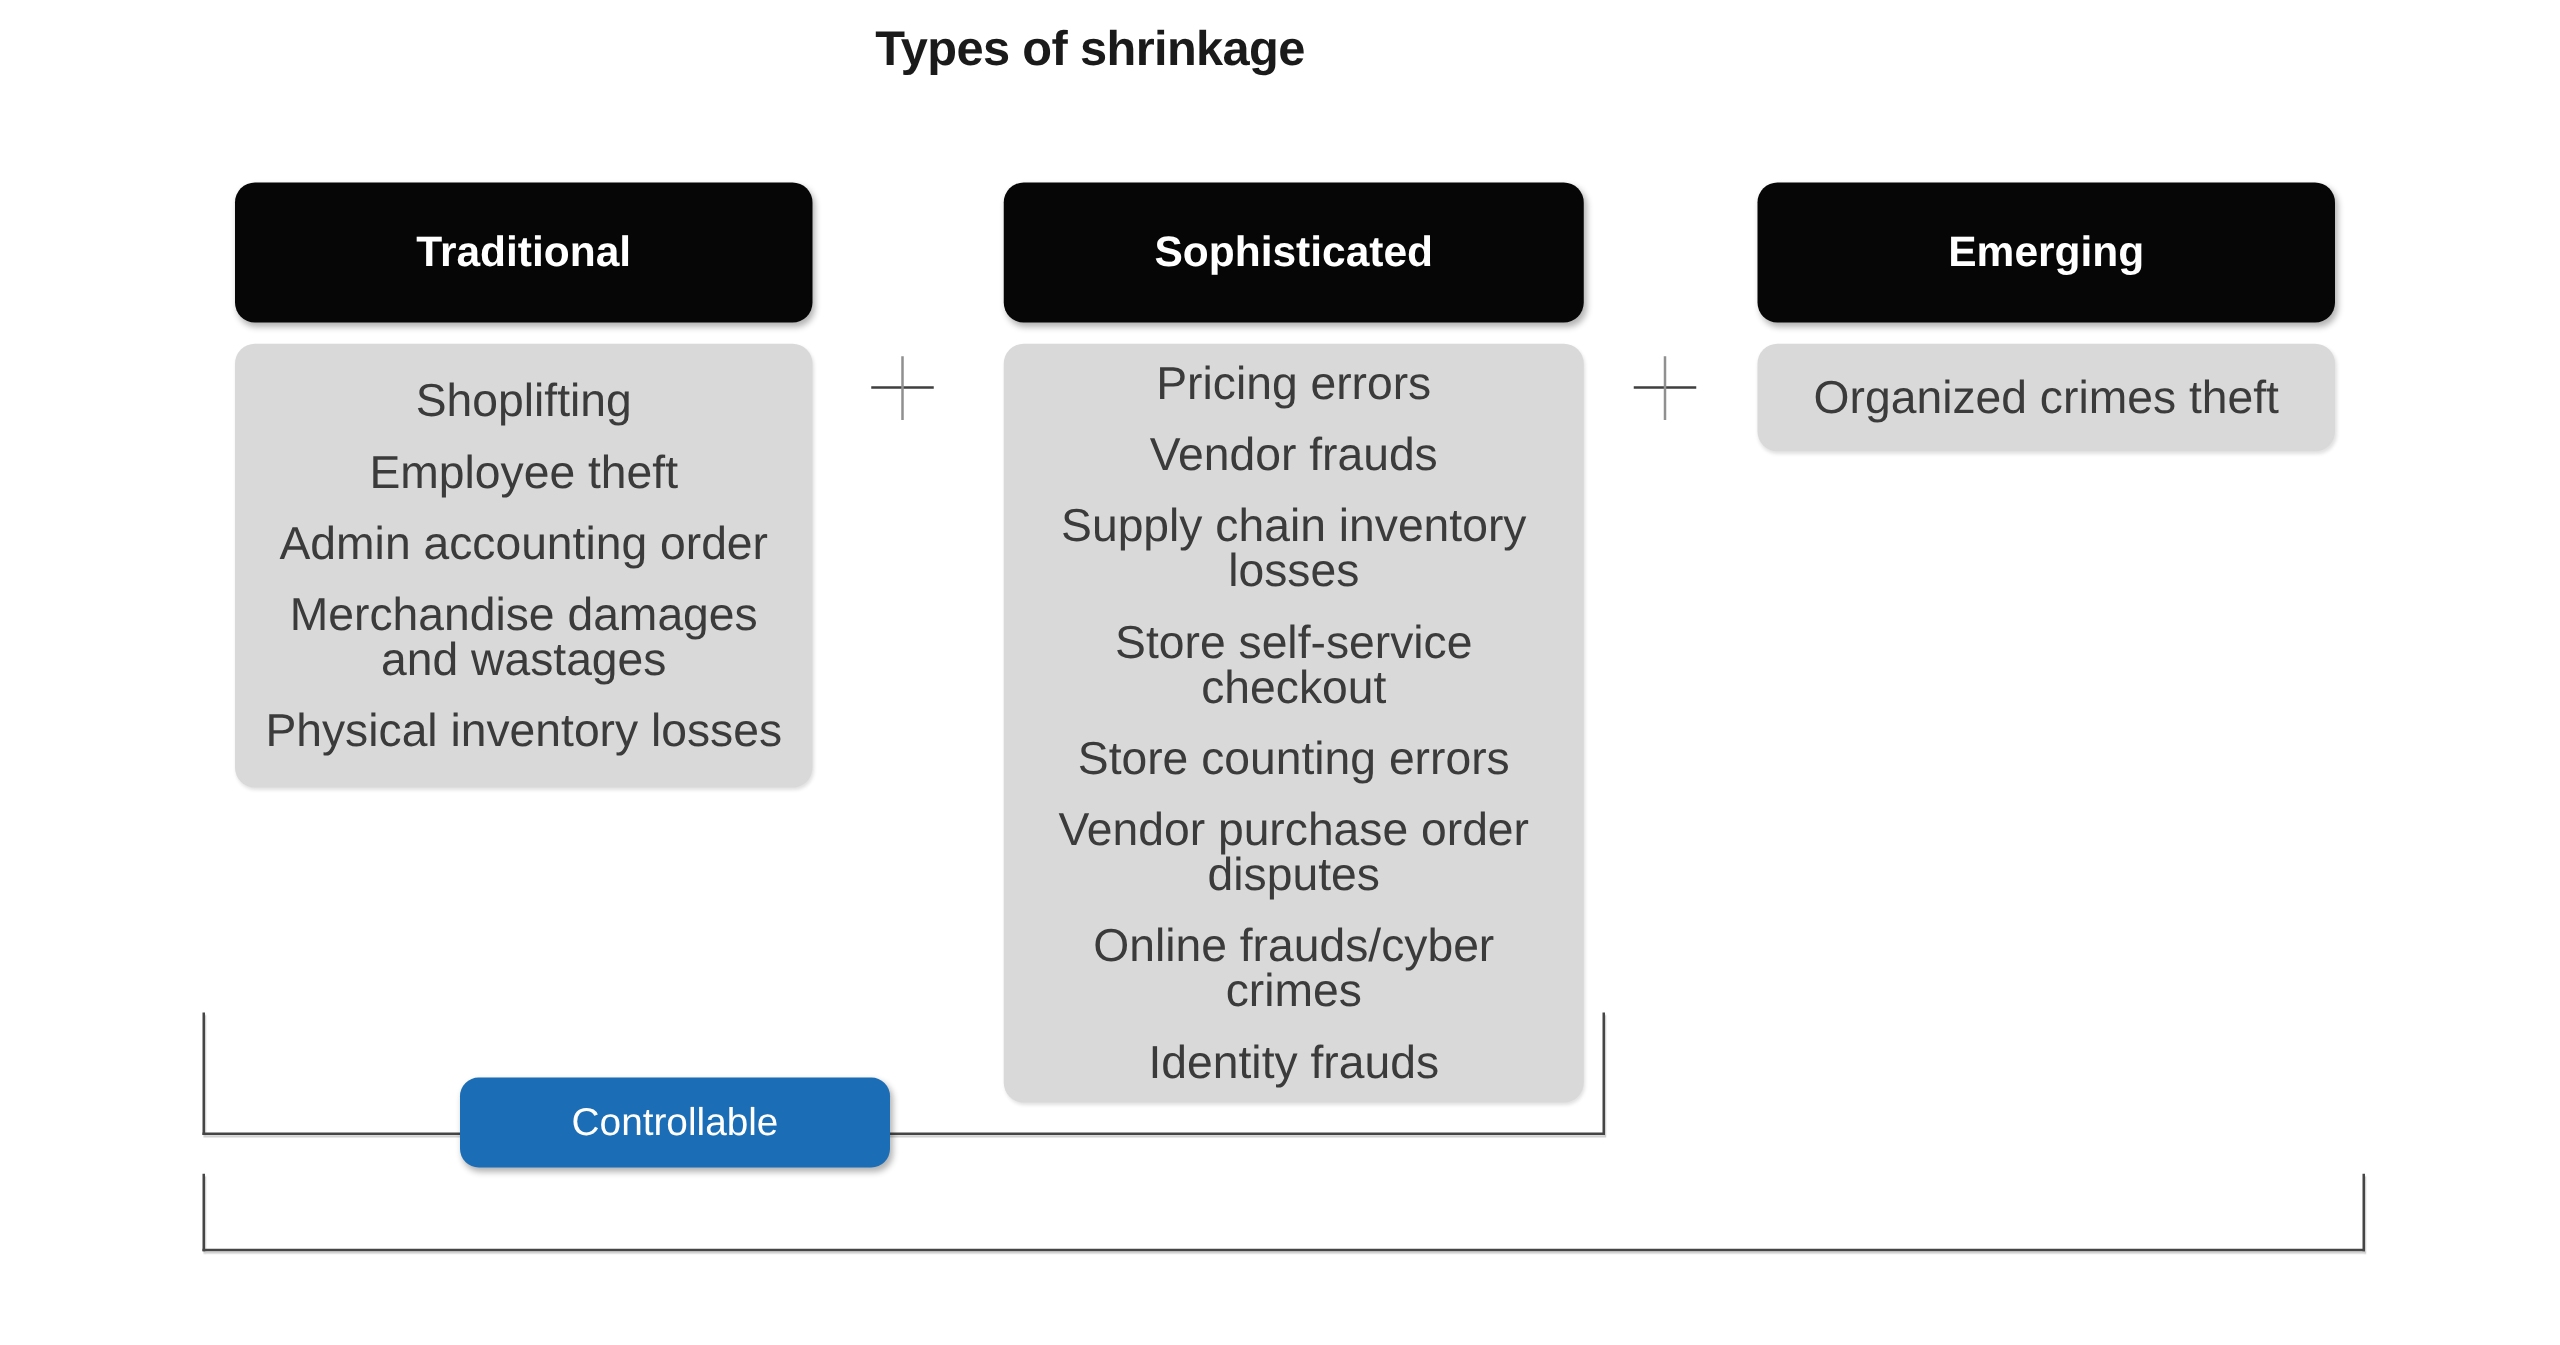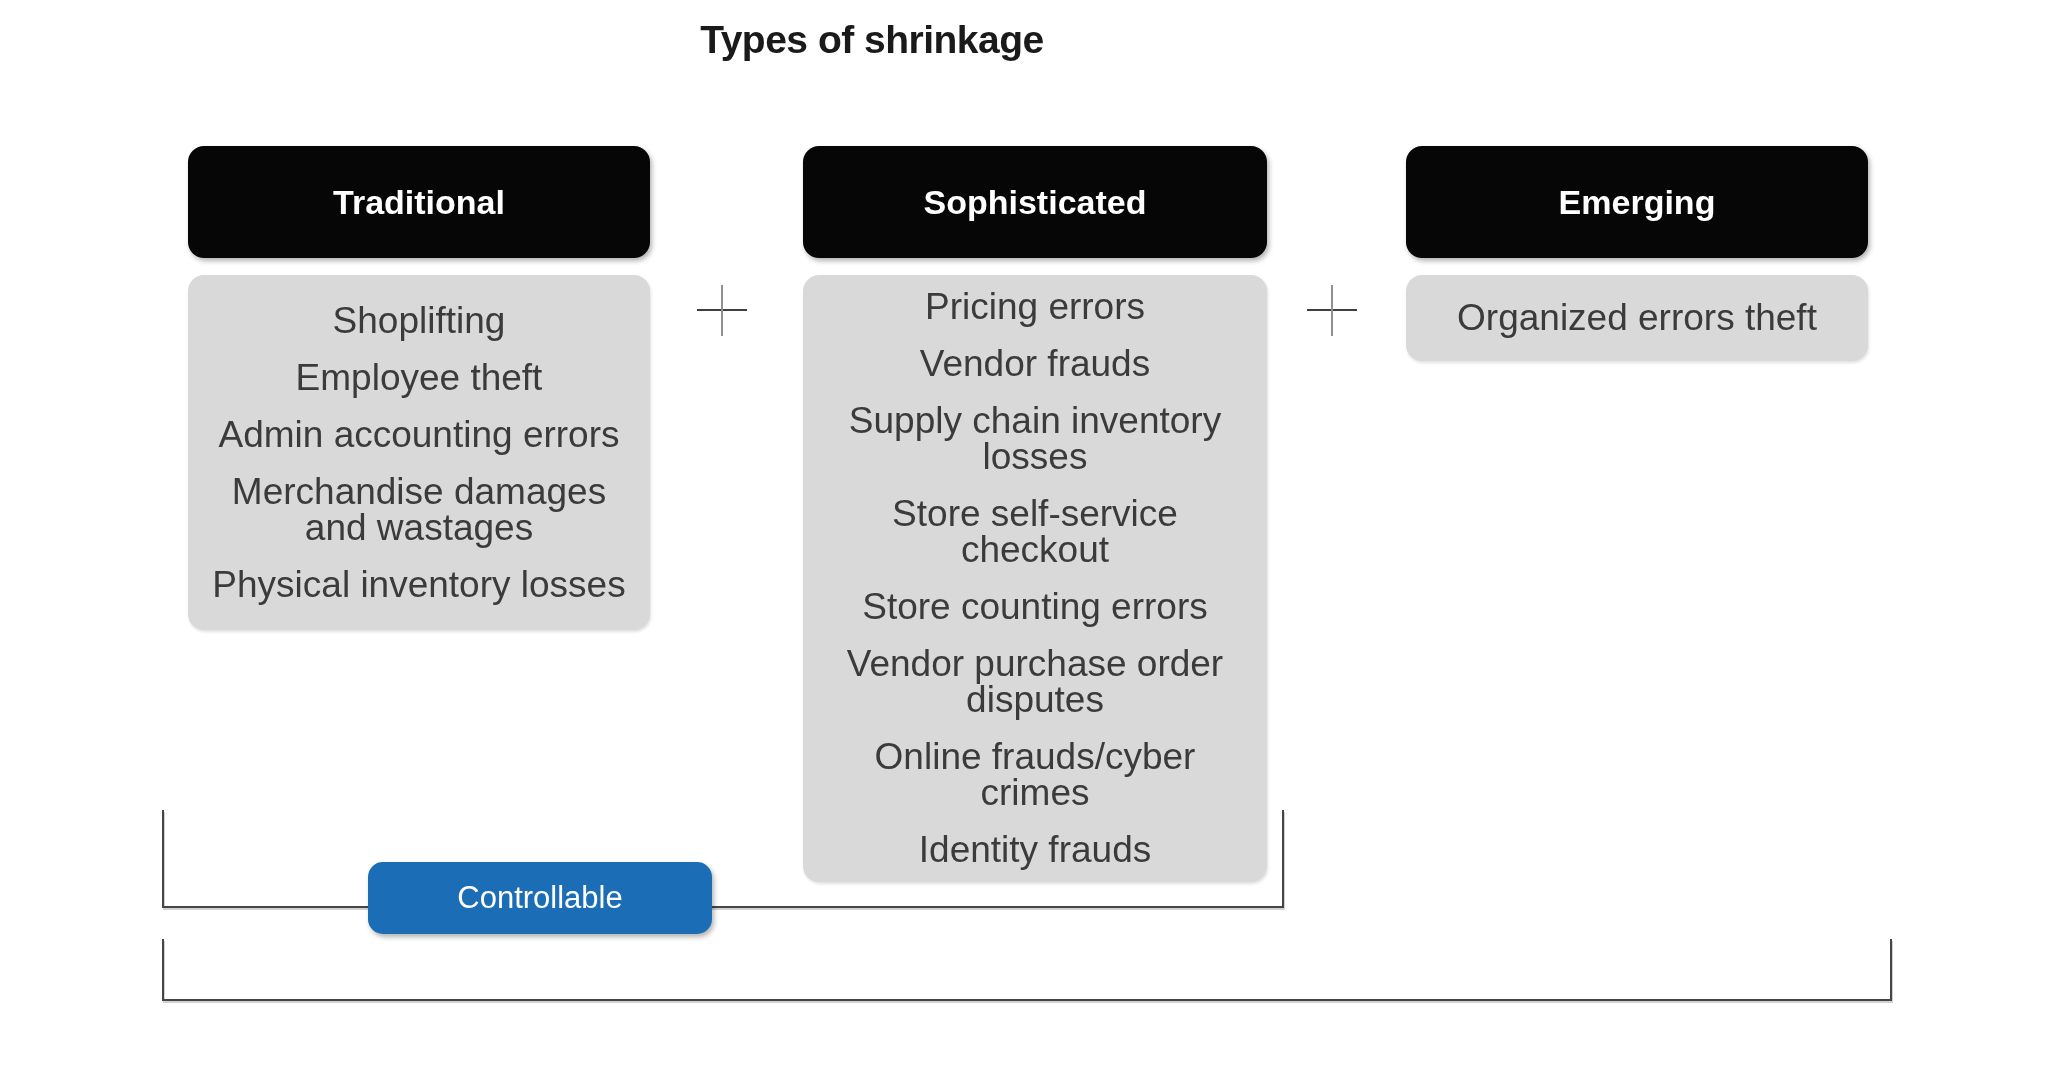--- a/index.html
+++ b/index.html
@@ -71,21 +71,21 @@
 <div class="stage">
 
   <h1 class="diagram-title">Types of shrinkage</h1>
 
   <div class="col-1">
     <div class="col-header">Traditional</div>
   </div>
   <div class="col-body col-1 body-1">
       <div class="col-item">Shoplifting</div>
       <div class="col-item">Employee theft</div>
-      <div class="col-item">Admin accounting errors</div>
+      <div class="col-item">Admin accounting order</div>
       <div class="col-item">Merchandise damages
 and wastages</div>
       <div class="col-item">Physical inventory losses</div>
     </div>
 
   <div class="plus" style="left:697px; top:285px;">
     <div class="plus-h"></div>
     <div class="plus-v"></div>
   </div>
 
@@ -107,21 +107,21 @@
 
   <div class="plus" style="left:1307px; top:285px;">
     <div class="plus-h"></div>
     <div class="plus-v"></div>
   </div>
 
   <div class="col-3">
     <div class="col-header">Emerging</div>
   </div>
   <div class="col-body col-3 body-3">
-      <div class="col-item">Organized errors theft</div>
+      <div class="col-item">Organized crimes theft</div>
     </div>
 
   <div class="bracket bracket-controllable"></div>
   <div class="flow-button btn-controllable">Controllable</div>
 
   <div class="bracket bracket-total"></div>
 
 </div>
 
 </body></html>

